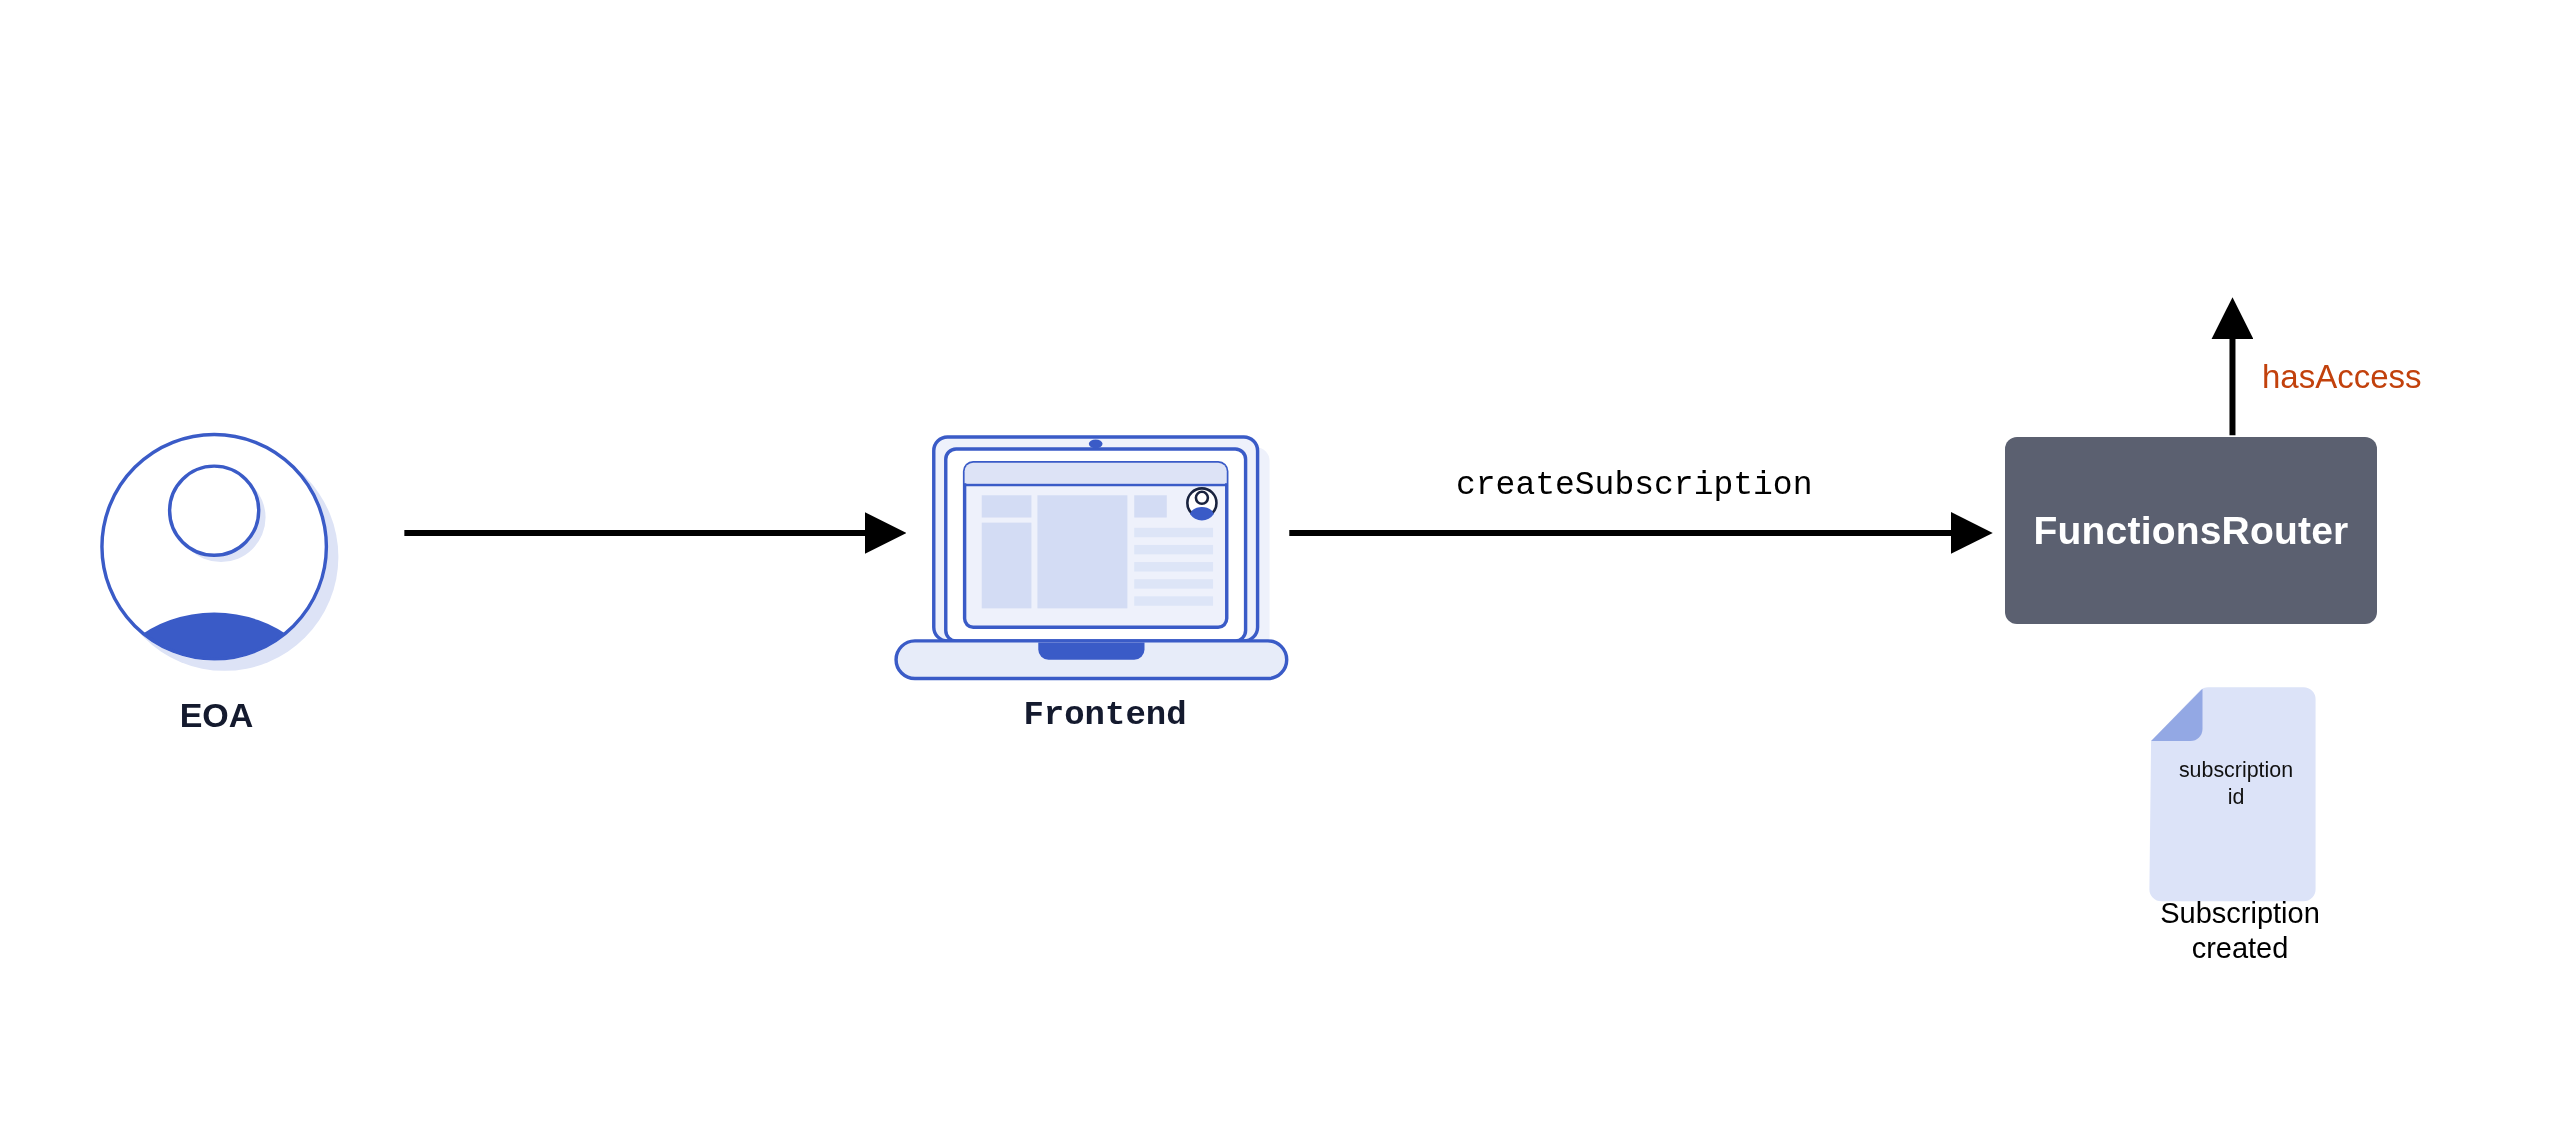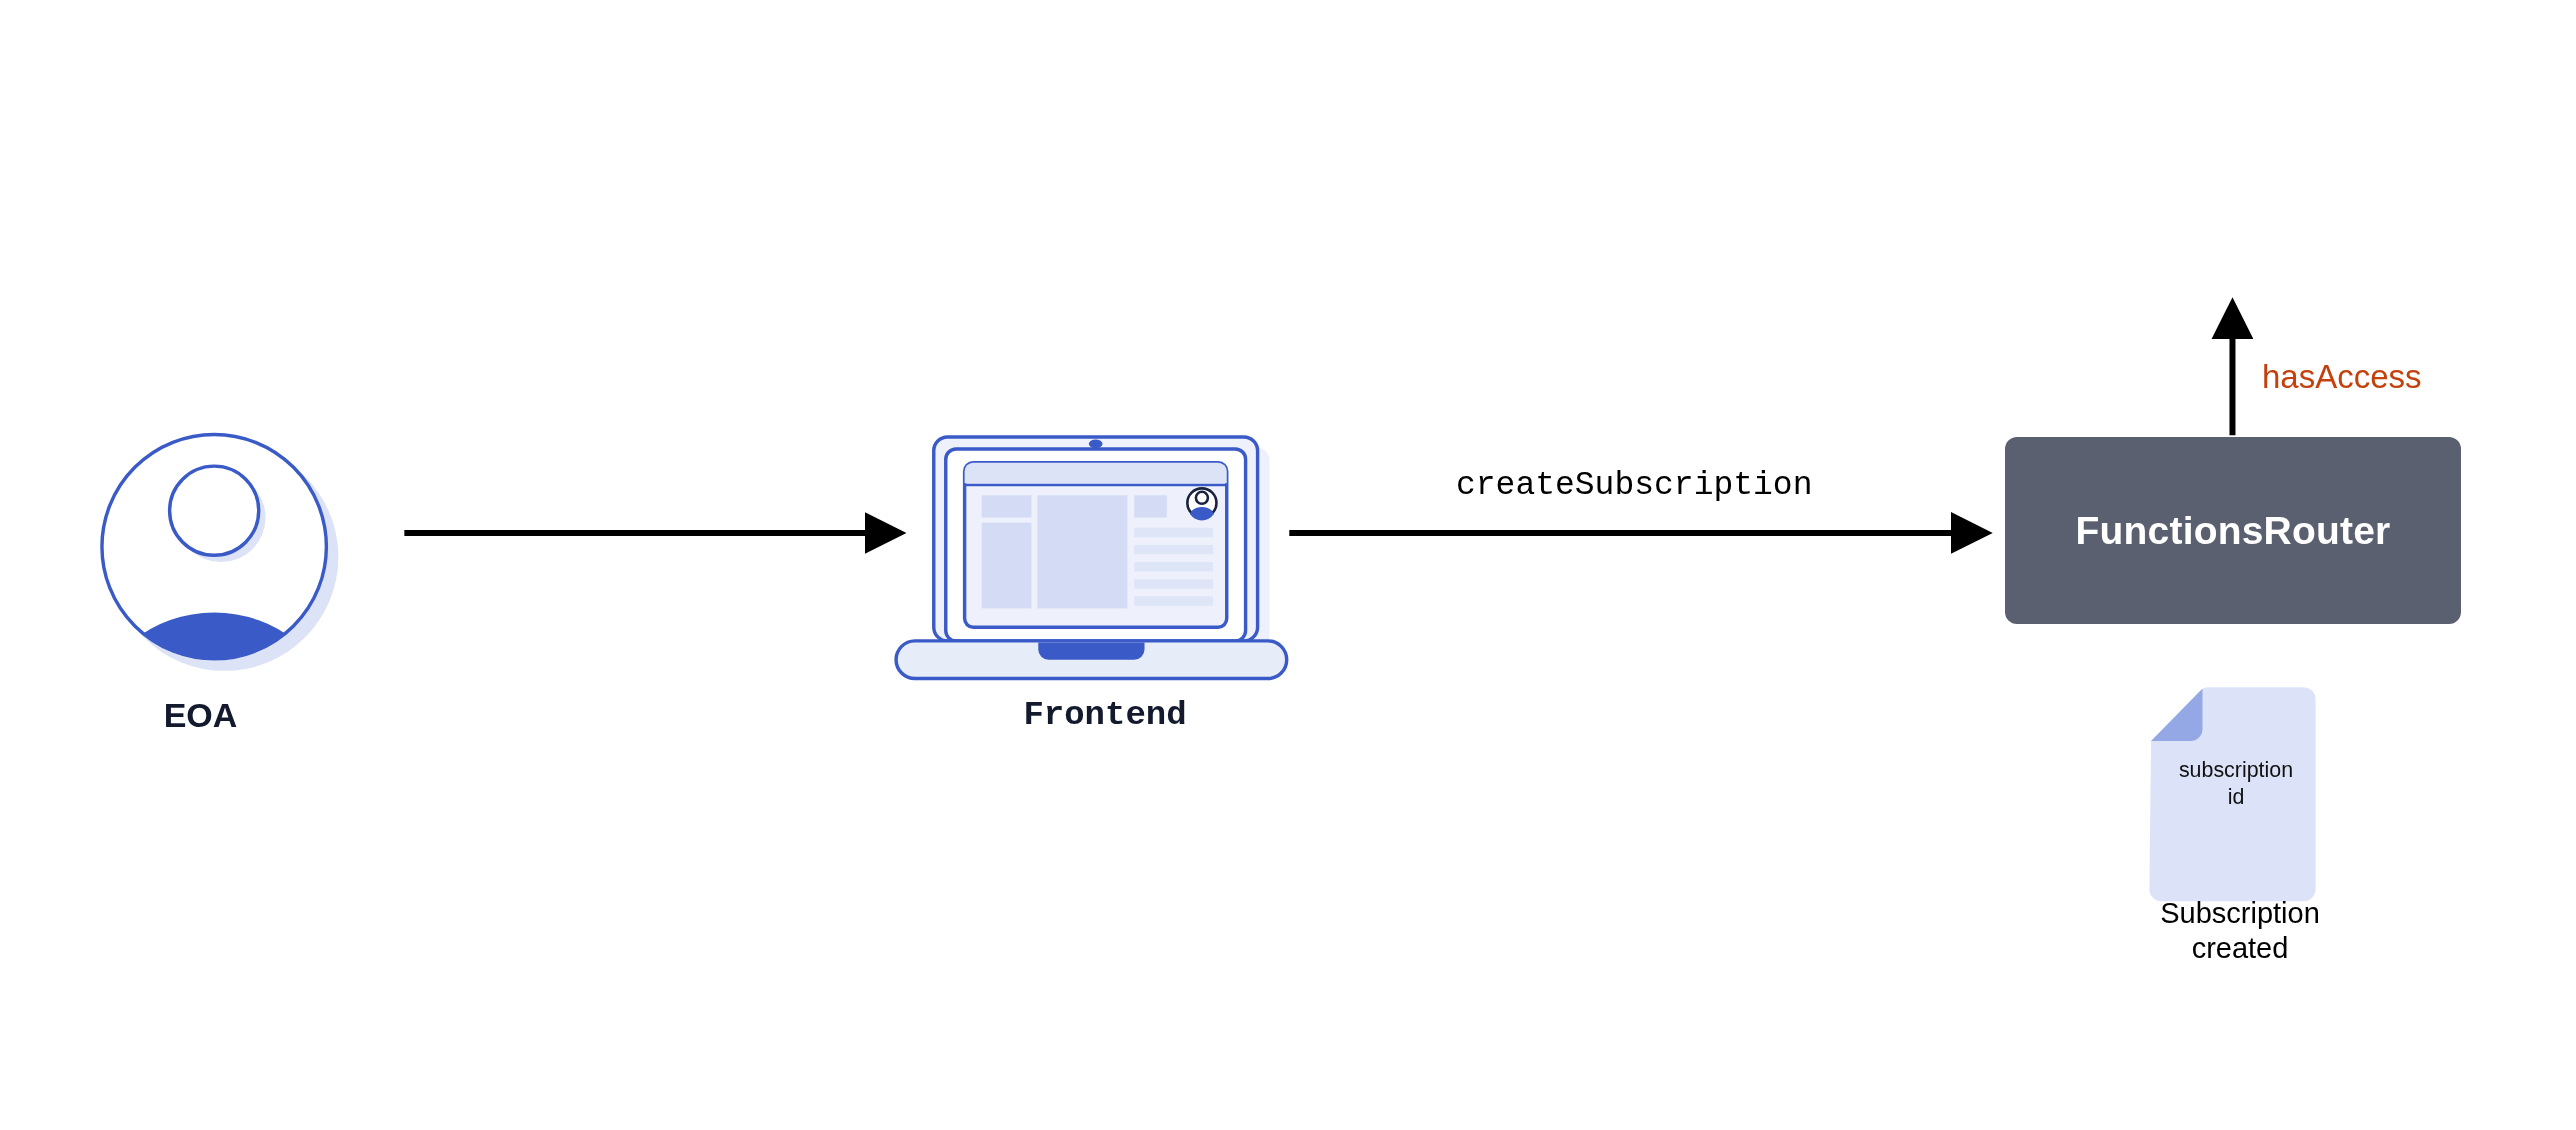--- a/index.html
+++ b/index.html
@@ -34,34 +34,34 @@
     text-align: center;
     box-sizing: border-box;
   }
   #tos-allowlist-box {
     left: 2005px; top: 111px;
     width: 456px; height: 187px;
     font-size: 39px;
   }
   #functions-router-box {
     left: 2005px; top: 437px;
-    width: 456px; height: 187px;
+    width: 372px; height: 187px;
     font-size: 39px;
   }
 
   
   .figure-label {
     position: absolute;
     color: #141a2e;
     font-weight: bold;
     font-size: 34px;
     text-align: center;
     white-space: nowrap;
   }
-  #eoa-label { left: 72px; top: 696px; width: 257px; }
+  #eoa-label { left: 88px; top: 696px; width: 257px; }
   #frontend-label { left: 968px; top: 696px; width: 274px; font-family: Liberation Mono, monospace; }
 
   
   .edge-label-mono {
     position: absolute;
     font-family: "Liberation Mono", "DejaVu Sans Mono", monospace;
     font-size: 33px;
     color: #000000;
     white-space: nowrap;
   }

